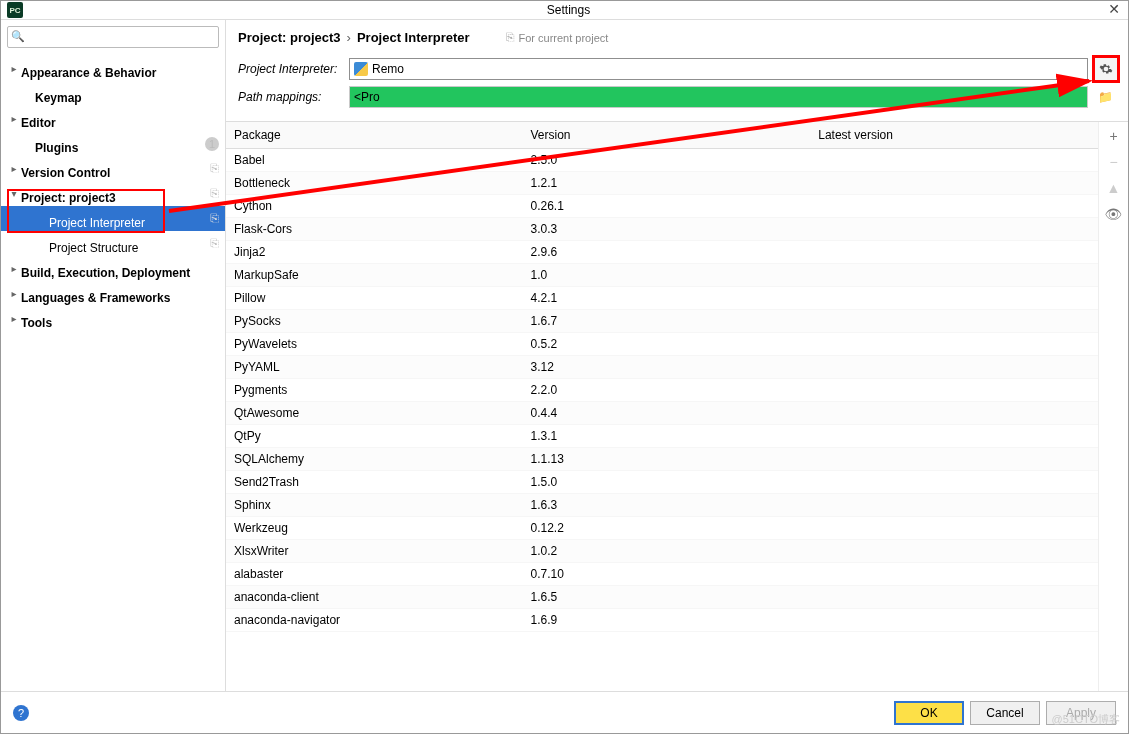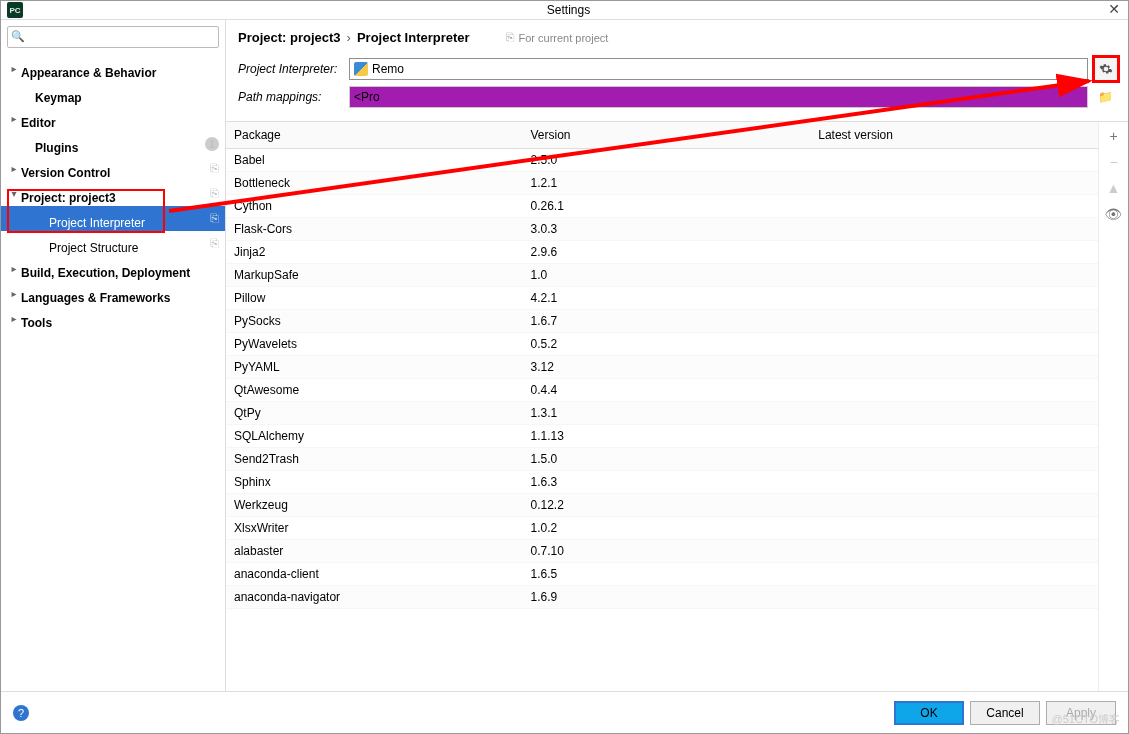--- a/index.html
+++ b/index.html
@@ -33,40 +33,40 @@
   .crumbs .bc { }
   .crumbs .sep { color:#666; }
   .crumbs .hint { color:#888; font-size:11px; margin-left:30px; display:flex; align-items:center; gap:4px;}
   .crumbs .hint .copyic { color:#aaa; font-size:11px;}
   .form-rows { padding:4px 10px 10px 12px; }
   .form-row { display:flex; align-items:center; height:28px; gap:6px;}
   .form-row .flabel { width:105px;font-style:italic; }
   .sel-box { flex:1; height:22px; border:1px solid #8f8f8f; background:#fff; display:flex; align-items:center; padding:0 4px; overflow:hidden; position:relative;}
   .sel-box .pyicon { width:14px; height:14px; margin-right:4px; position:relative;}
   .sel-box .pyicon::before { content:""; position:absolute; inset:0; background:linear-gradient(135deg,#3b8bd6 50%,#f7c948 50%); border-radius:2px;}
-  .sel-box.readonly { background:#a21caf; border-color:#c9c9c9;}
+  .sel-box.readonly { background:#22c55e; border-color:#c9c9c9;}
   .gear-btn { width:24px; height:24px; border:1px solid #c8c8c8; background:#f4f4f4; display:flex; align-items:center; justify-content:center; cursor:pointer; }
   .gear-btn.hl { outline:3px solid red; outline-offset:-1px;}
   .folder-btn { width:24px; height:24px; display:flex; align-items:center; justify-content:center; color:#aaa; cursor:pointer;}
   svg.gear { width:14px; height:14px; fill:#555;}
 
   .table-area { flex:1; display:flex; border-top:1px solid #ddd; min-height:0; margin:0 0 0 0;}
   .table-scroll { flex:1; overflow:auto; position:relative;}
   table.pkg { width:100%; border-collapse:collapse; table-layout:fixed; }
   table.pkg th { text-align:left; font-weight:normal; padding:6px 8px; border-bottom:1px solid #ddd; background:#fafafa; position:sticky; top:0;}
   table.pkg td { padding:4px 8px; border-bottom:1px solid #f6f6f6; white-space:nowrap; overflow:hidden; text-overflow:ellipsis;}
   table.pkg tr:nth-child(even) td { background:#fcfcfc; }
   .side-actions { width:30px; border-left:1px solid #eee; display:flex; flex-direction:column; align-items:center; padding-top:6px; gap:10px; color:#777;}
   .side-actions .act { cursor:pointer; font-size:14px; width:18px; text-align:center;}
   .side-actions .act.disabled { color:#ccc; cursor:default;}
 
   .footer { height:42px; border-top:1px solid #ddd; display:flex; align-items:center; padding:0 12px; gap:6px;}
   .footer .spacer { flex:1; }
   .btn { min-width:70px; height:24px; border:1px solid #adadad; background:#f0f0f0; cursor:pointer; font-size:12px; padding:0 8px;}
-  .btn.primary { border:1px solid #2f74d0; background:#0ea5e9; color:#000; box-shadow:0 0 0 1px #2f74d0 inset;}
+  .btn.primary { border:1px solid #2f74d0; background:#fde047; color:#000; box-shadow:0 0 0 1px #2f74d0 inset;}
   .btn.disabled { color:#aaa; }
   .help-icon { width:16px; height:16px; border-radius:50%; background:#2f74d0; color:#fff; font-size:11px; display:flex;align-items:center;justify-content:center;}
 
   .redbox { position:absolute; border:2px solid red; pointer-events:none; }
   svg.arrow-annot { position:absolute; top:0; left:0; pointer-events:none; width:1129px; height:734px; }
   .watermark { position:absolute; right:8px; bottom:6px; color:#ccc; font-size:11px; pointer-events:none;}
 </style>
 </head>
 <body>
 
@@ -226,20 +226,25 @@
                   <td>PyWavelets</td>
                   <td>0.5.2</td>
                   <td></td>
                 </tr>
                 <tr>
                   <td>PyYAML</td>
                   <td>3.12</td>
                   <td></td>
                 </tr>
                 <tr>
+                  <td>Pygments</td>
+                  <td>2.2.0</td>
+                  <td></td>
+                </tr>
+                <tr>
                   <td>QtAwesome</td>
                   <td>0.4.4</td>
                   <td></td>
                 </tr>
                 <tr>
                   <td>QtPy</td>
                   <td>1.3.1</td>
                   <td></td>
                 </tr>
                 <tr>

